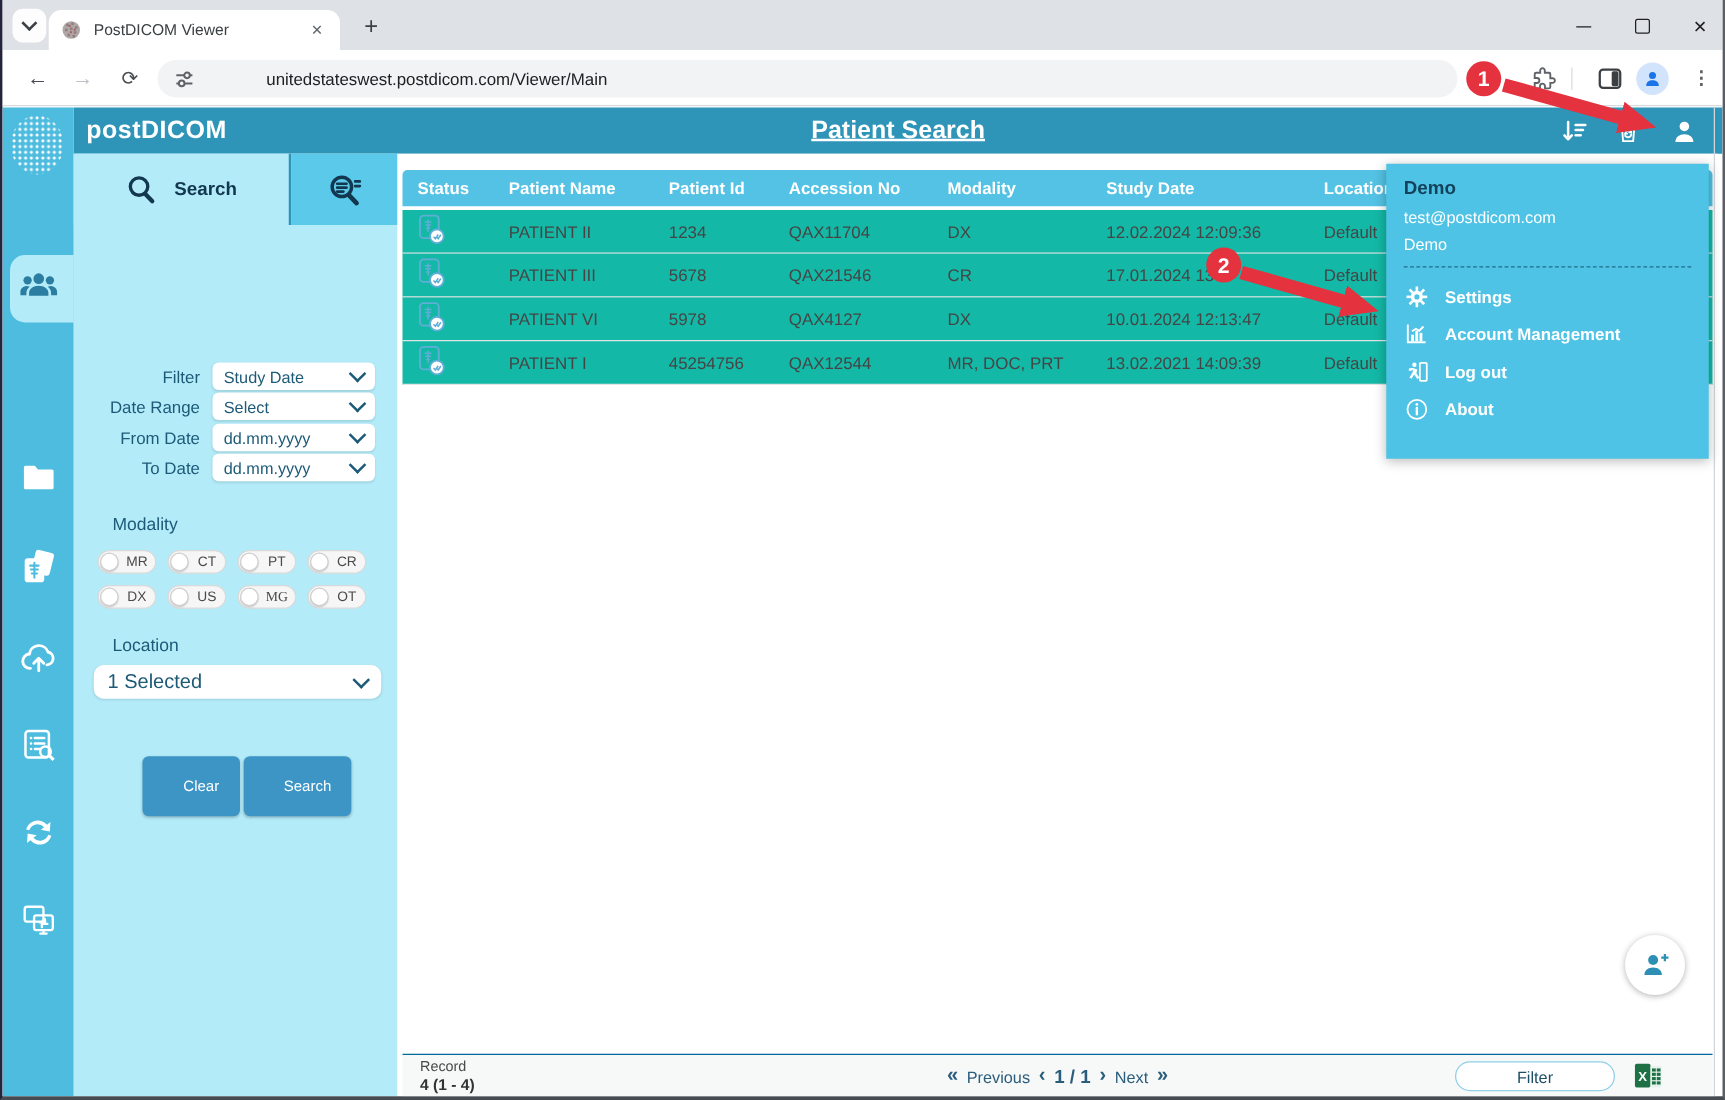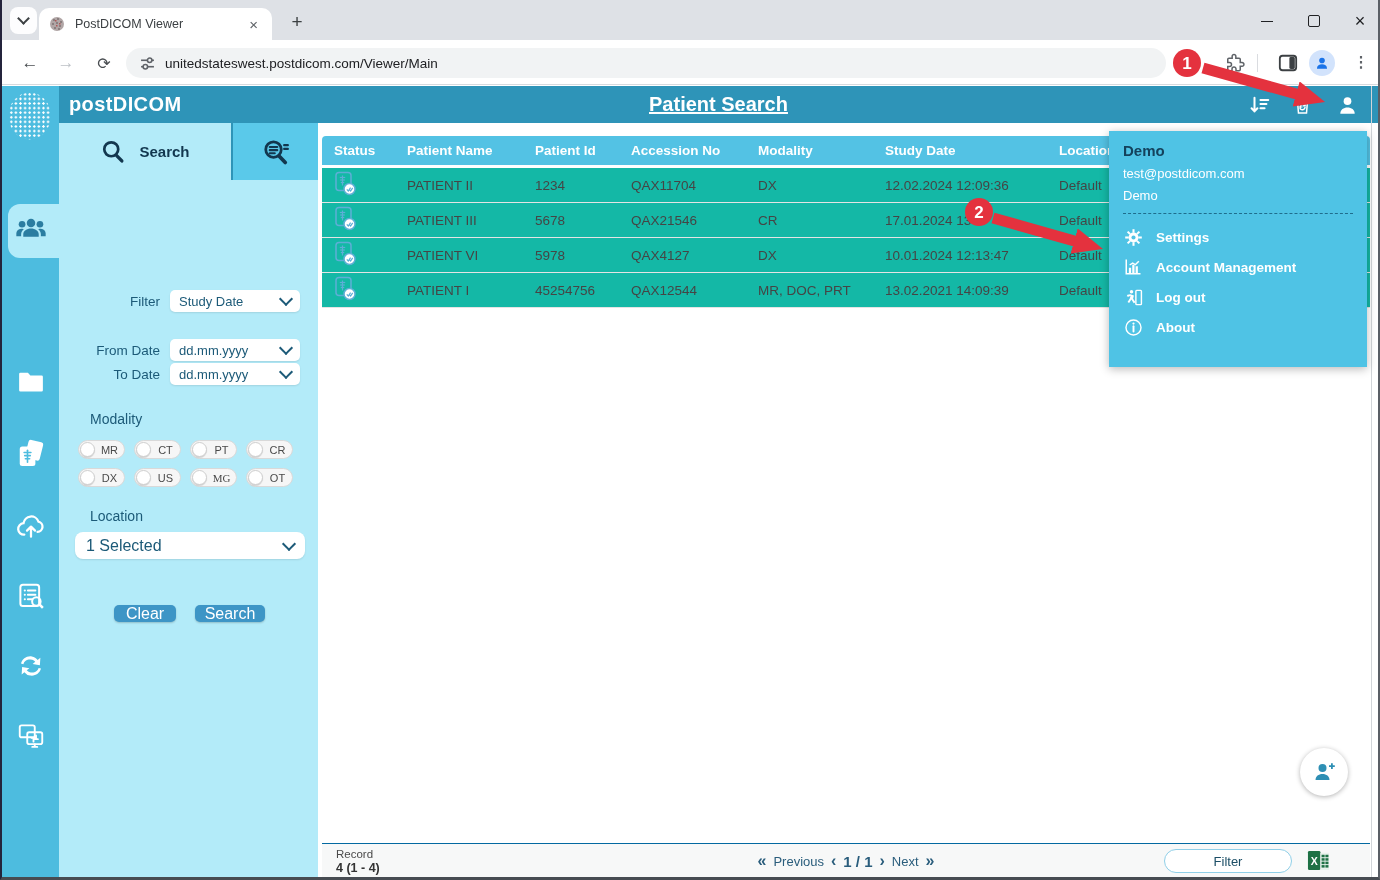--- a/index.html
+++ b/index.html
@@ -12,21 +12,21 @@
   .tab{position:absolute;left:37px;top:8px;width:233px;height:32px;background:#fff;border-radius:10px 10px 0 0;display:flex;align-items:center;padding:16px 10px;box-sizing:border-box;}
   .tab-title{font-size:12.5px;color:#3c4043;margin-left:10px;flex:1;white-space:nowrap;overflow:hidden;}
   .tab-close{font-size:15px;color:#5f6368;padding:0 4px;cursor:default;}
   .newtab{position:absolute;left:282px;top:9px;width:26px;height:26px;display:flex;align-items:center;justify-content:center;font-size:19px;color:#3c4043;}
   .winctl{position:absolute;top:11px;width:26px;height:20px;display:flex;align-items:center;justify-content:center;color:#202124;}
   .wc-min-bar{width:12px;height:0;border-top:1.6px solid #202124;}
   .wc-max-box{width:10px;height:10px;border:1.5px solid #202124;border-radius:2px;}
   .wc-close{font-size:18px;line-height:1;}
   .toolbar{position:absolute;left:0;top:40px;width:100%;height:45px;background:#fff;border-bottom:1px solid #d7dade;box-sizing:border-box;}
   .navbtn{position:absolute;top:9px;width:28px;height:28px;display:flex;align-items:center;justify-content:center;font-size:17px;color:#4a4e52;}
-  .urlbar{position:absolute;left:124px;top:8px;width:1040px;height:30px;background:#f1f3f4;border-radius:15px;display:flex;align-items:center;padding:0 14px;box-sizing:border-box;}
+  .urlbar{position:absolute;left:124px;top:8px;width:1040px;height:30px;background:#f1f3f4;border-radius:15px;display:flex;align-items:center;padding:0 14px;box-sizing:border-box;gap:48px;}
   .url-text{font-size:13.5px;color:#202124;margin-left:10px;}
   .tb-icon{position:absolute;top:12px;width:22px;height:22px;display:flex;align-items:center;justify-content:center;}
   .tb-divider{position:absolute;left:1255px;top:14px;width:1px;height:18px;background:#dadce0;}
   .avatar{position:absolute;left:1307px;top:10px;width:26px;height:26px;border-radius:50%;background:#d2e3fc;display:flex;align-items:center;justify-content:center;}
   .kebab{position:absolute;left:1350px;top:11px;width:18px;height:22px;display:flex;align-items:center;justify-content:center;font-size:15px;color:#5f6368;font-weight:bold;}
   
   .appheader{position:absolute;left:57px;top:86px;right:0;height:37px;background:#2e94b8;display:flex;align-items:center;}
   .logo{font-size:20px;font-weight:bold;color:#fff;letter-spacing:.4px;padding-left:10px;}
   .apptitle{position:absolute;left:0;right:0;text-align:center;color:#fff;font-weight:bold;font-size:20px;text-decoration:underline;}
   .hdr-icon{position:absolute;top:7px;width:24px;height:24px;display:flex;align-items:center;justify-content:center;}
@@ -48,21 +48,21 @@
   .flabel{flex:0 0 101px;text-align:right;font-size:13.5px;color:#1c5a78;padding-right:10px;}
   .fselect{flex:0 0 130px;height:22px;background:#fff;border-radius:5px;display:flex;align-items:center;box-shadow:0 1px 2px rgba(0,0,0,.10);box-sizing:border-box;padding:0 9px;}
   .fselect .val{flex:1;font-size:13px;color:#1c5a78;}
   .chevron{width:8px;height:8px;border-right:2.2px solid #1c5a78;border-bottom:2.2px solid #1c5a78;transform:rotate(45deg);margin-top:-4px;flex:0 0 auto;}
   .sec-label{position:absolute;left:31px;font-size:14px;color:#1c5a78;}
   .pill{position:absolute;width:47px;height:19px;background:#f6f6f6;border:1px solid #d9d9d9;border-radius:10px;display:flex;align-items:center;box-sizing:border-box;}
   .pill .knob{width:15px;height:15px;border-radius:50%;background:#fff;border:1px solid #cfcfcf;box-shadow:0 1px 1px rgba(0,0,0,.15);margin-left:1px;box-sizing:border-box;}
   .pill .plabel{flex:1;text-align:center;font-size:11px;color:#4a4a4a;}
   .loc-select{position:absolute;left:16px;top:409px;width:230px;height:27px;background:#fff;border-radius:8px;display:flex;align-items:center;padding:0 11px;box-sizing:border-box;box-shadow:0 1px 2px rgba(0,0,0,.10);}
   .loc-select .val{flex:1;font-size:16px;color:#1c5a78;}
-  .btn{position:absolute;top:482px;height:17px;background:#3d95c6;border-radius:5px;color:#fff;font-size:16px;display:flex;align-items:center;justify-content:center;box-shadow:0 1px 2px rgba(0,0,0,.2);}
+  .btn{position:absolute;top:482px;height:48px;background:#3d95c6;border-radius:5px;color:#fff;font-size:12px;display:flex;align-items:center;justify-content:center;box-shadow:0 1px 2px rgba(0,0,0,.2);padding-left:16px;}
   
   .main{position:absolute;left:316px;top:123px;width:1056px;bottom:0;background:#fff;}
   .tgrid{display:grid;grid-template-columns:73px 128px 96px 127px 127px 174px auto;align-items:center;padding-left:12px;box-sizing:border-box;}
   .thead{position:absolute;left:4px;top:13px;width:1048px;height:29px;background:#53c2e4;border-radius:4px 4px 0 0;color:#fff;font-size:13.5px;font-weight:bold;}
   .sortcaret{position:absolute;left:574px;top:3px;width:0;height:0;border-left:5px solid transparent;border-right:5px solid transparent;border-top:7px solid #fff;}
   .trow{position:absolute;left:4px;width:1048px;height:35px;border-bottom:1px solid #e4e4e4;font-size:13.5px;color:#454545;background:#14b8a6;}
   .bottombar{position:absolute;left:4px;top:720px;width:1048px;height:34px;background:#f7f8f8;border-top:1px solid #0369a1;box-sizing:border-box;}
   .record{position:absolute;left:14px;top:4px;font-size:11.5px;color:#4a4a4a;line-height:1.15;}
   .record b{font-size:12.5px;color:#333;}
   .pager{position:absolute;left:0;right:0;top:0;height:34px;display:flex;align-items:center;justify-content:center;gap:7px;color:#2a5d7c;font-size:13px;}
@@ -270,20 +270,27 @@
     </div>
 
 
     <div class="frow" style="top:167px;">
       <span class="flabel">Filter</span>
       <div class="fselect">
         <span class="val">Study Date</span>
         <span class="chevron"></span>
       </div>
     </div>
+    <div class="frow" style="top:191px;">
+      <span class="flabel">Date Range</span>
+      <div class="fselect">
+        <span class="val">Select</span>
+        <span class="chevron"></span>
+      </div>
+    </div>
     <div class="frow" style="top:216px;">
       <span class="flabel">From Date</span>
       <div class="fselect">
         <span class="val">dd.mm.yyyy</span>
         <span class="chevron"></span>
       </div>
     </div>
     <div class="frow" style="top:240px;">
       <span class="flabel">To Date</span>
       <div class="fselect">

